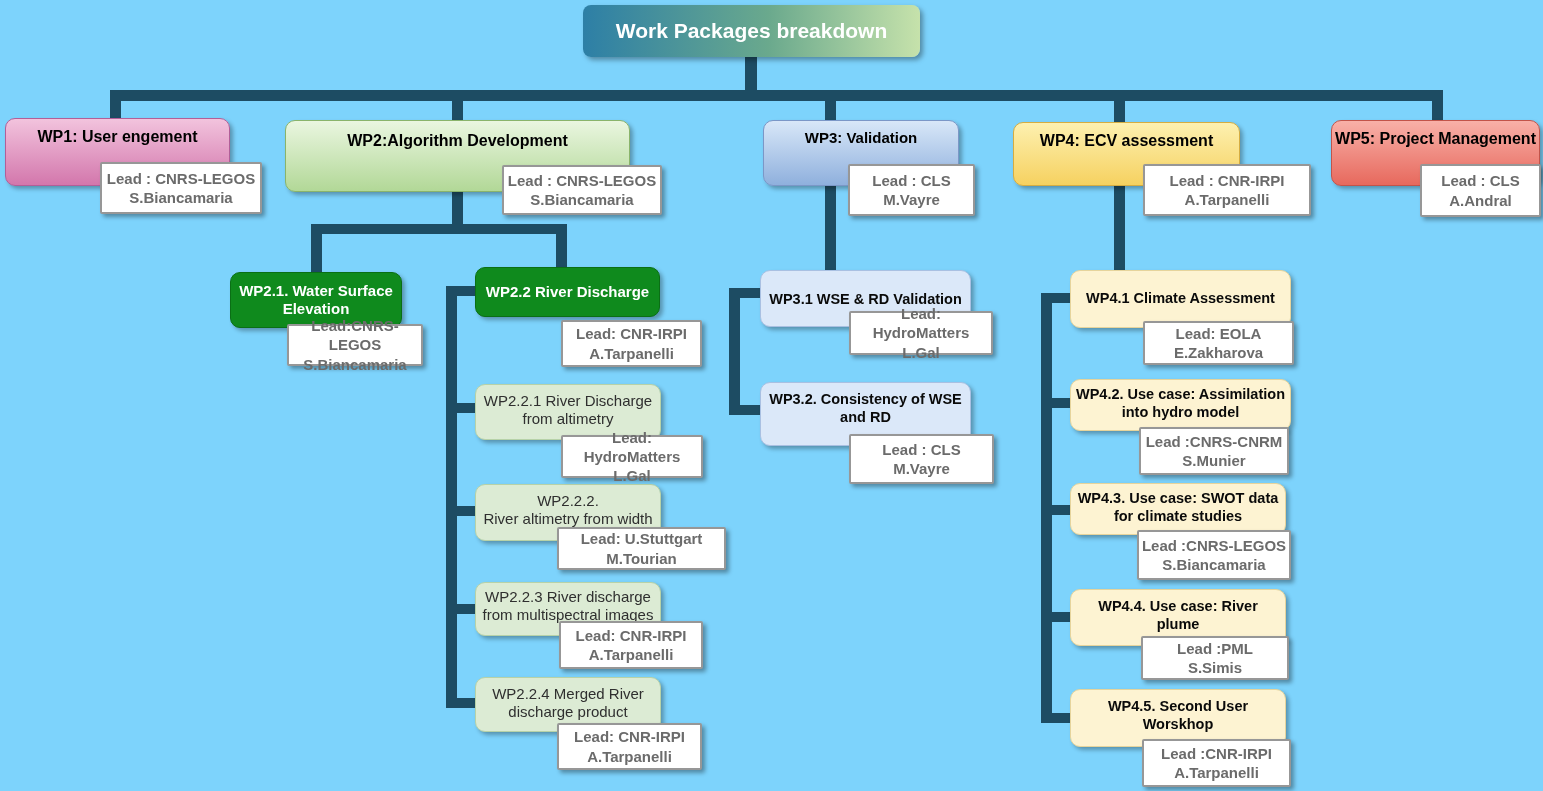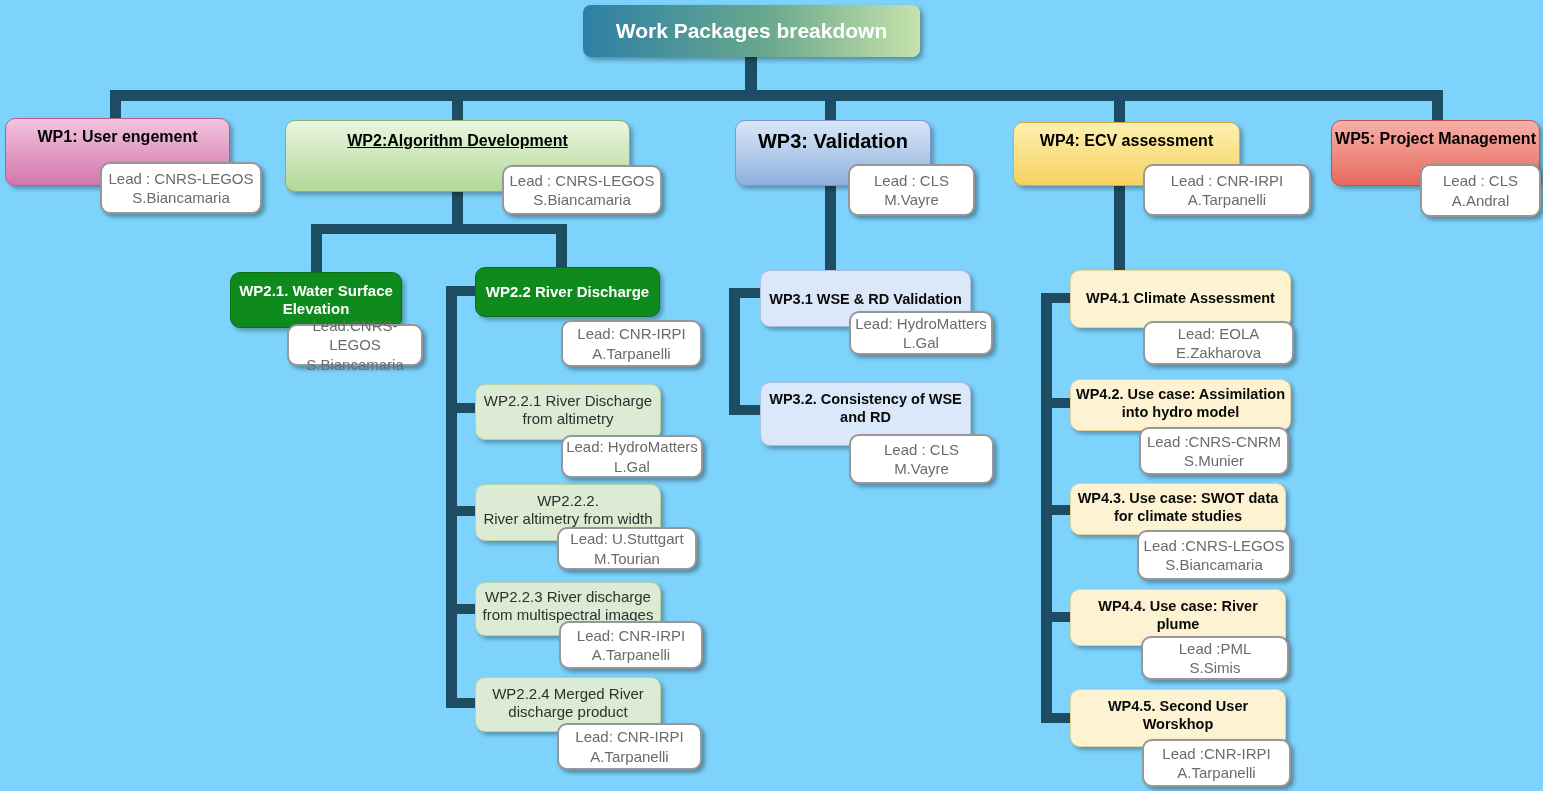--- a/index.html
+++ b/index.html
@@ -16,34 +16,35 @@
   }
   .vcenter{align-items:center;}
   .title-box{
     position:absolute;z-index:2;left:583px;top:5px;width:337px;height:52px;
     border-radius:8px;display:flex;align-items:center;justify-content:center;
     background:linear-gradient(90deg,#2d7fa6 0%,#6aa98d 55%,#c6e2ab 100%);
     color:#ffffff;font-weight:bold;font-size:21px;
     box-shadow:3px 3px 5px rgba(0,0,0,0.35);white-space:pre-line;
   }
   .c-wp1{background:linear-gradient(#f2c3dd,#d377ac);border:1px solid #b25f98;color:#000;font-size:16px;}
-  .c-wp2{background:linear-gradient(#eaf6e0,#b2d897);border:1px solid #8ab46b;color:#000;font-size:16px;text-decoration:underline;}
-  .c-wp3{background:linear-gradient(#d8e7f8,#8fb0dd);border:1px solid #7b97c7;color:#000;font-size:20px;}
+  .c-wp2{background:linear-gradient(#eaf6e0,#b2d897);border:1px solid #8ab46b;color:#000;font-size:16px;}
+  .c-wp3{background:linear-gradient(#d8e7f8,#8fb0dd);border:1px solid #7b97c7;color:#000;font-size:15px;margin-left:28px;}
   .c-wp4{background:linear-gradient(#fdf0b0,#f6d160);border:1px solid #d6ad41;color:#000;font-size:16px;}
   .c-wp5{background:linear-gradient(#f8b0a8,#e7695d);border:1px solid #c2544a;color:#000;font-size:16px;}
   .c-dgreen{background:#0f8a1d;border:1px solid #0a6f15;color:#ffffff;font-size:15px;}
   .c-lgreen{background:#dcebd4;border:1px solid #b7d2a8;color:#2f2f2f;font-weight:400;font-size:15px;}
   .c-lblue{background:#dbe8f9;border:1px solid #a9c0e2;color:#0a0a0a;font-size:14.5px;}
   .c-cream{background:#fdf3d2;border:1px solid #e6d49c;color:#0a0a0a;font-size:14.5px;}
   .lead{
     position:absolute;z-index:3;background:#ffffff;border:2px solid #979797;
-    border-radius:10px;box-shadow:3px 3px 4px rgba(0,0,0,0.35);
+    border-radius:2px;box-shadow:3px 3px 4px rgba(0,0,0,0.35);
     color:#6b6b6b;font-size:15px;line-height:1.28;box-sizing:border-box;
     display:flex;align-items:center;justify-content:center;text-align:center;
     white-space:pre-line;
+    font-weight:bold;
   }
 </style>
 </head>
 <body>
 
 <div id="canvas">
 
   <div class="conn" style="left:745px;top:55px;width:12px;height:40px"></div>
   <div class="conn" style="left:110px;top:90px;width:1333px;height:11px"></div>
   <div class="conn" style="left:110px;top:90px;width:11px;height:32px"></div>
@@ -144,21 +145,21 @@
   </div>
   <div class="lead" style="left:561px;top:435px;width:142px;height:43px">
     <span>Lead: HydroMatters
 L.Gal</span>
   </div>
 
   <div class="node c-lgreen" style="left:475px;top:484px;width:186px;height:57px;padding-top:7px">
     <span>WP2.2.2.
 River altimetry from width</span>
   </div>
-  <div class="lead" style="left:557px;top:527px;width:140px;height:43px">
+  <div class="lead" style="left:557px;top:527px;width:169px;height:43px">
     <span>Lead: U.Stuttgart
 M.Tourian</span>
   </div>
 
   <div class="node c-lgreen" style="left:475px;top:582px;width:186px;height:54px;padding-top:5px">
     <span>WP2.2.3 River discharge
 from multispectral images</span>
   </div>
   <div class="lead" style="left:559px;top:621px;width:144px;height:48px">
     <span>Lead: CNR-IRPI

